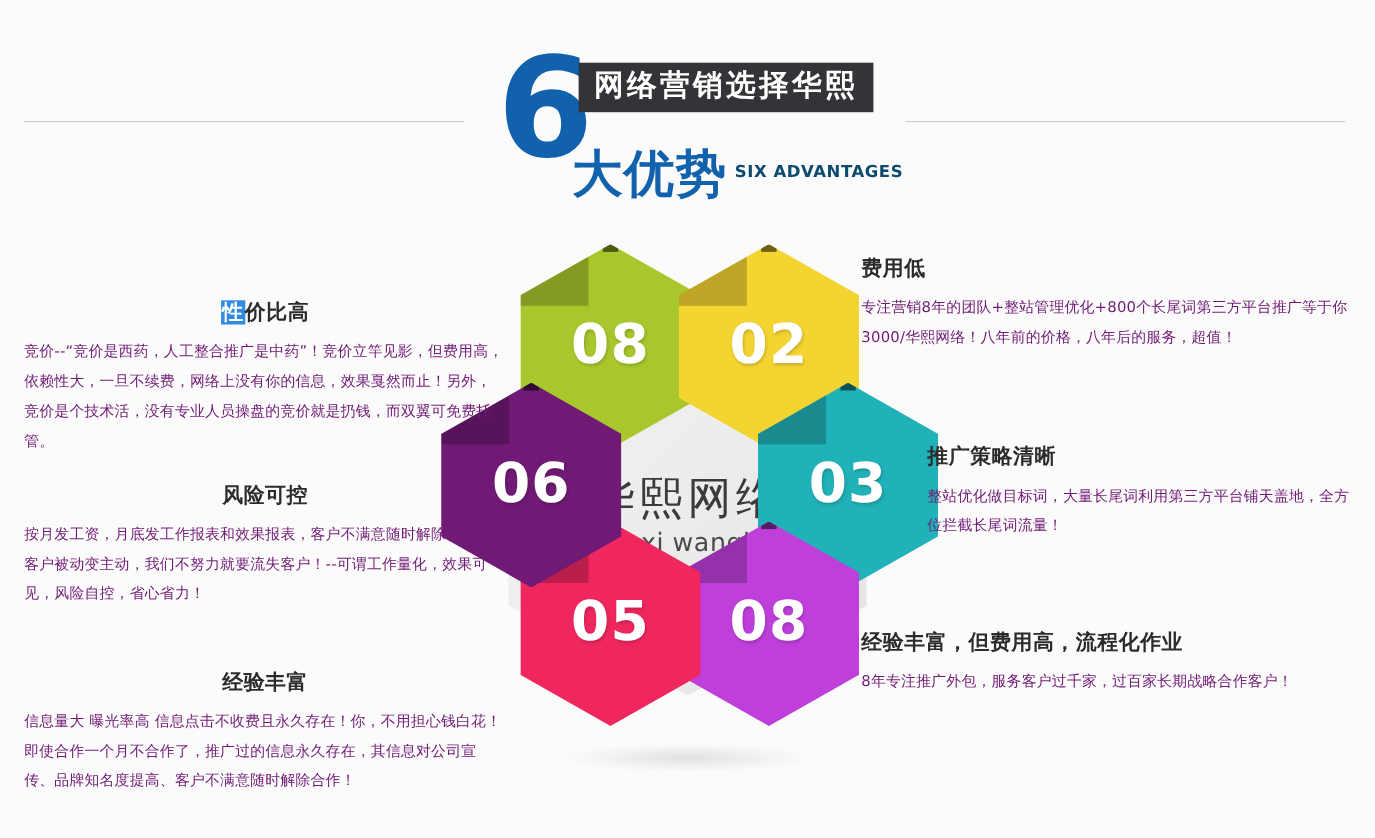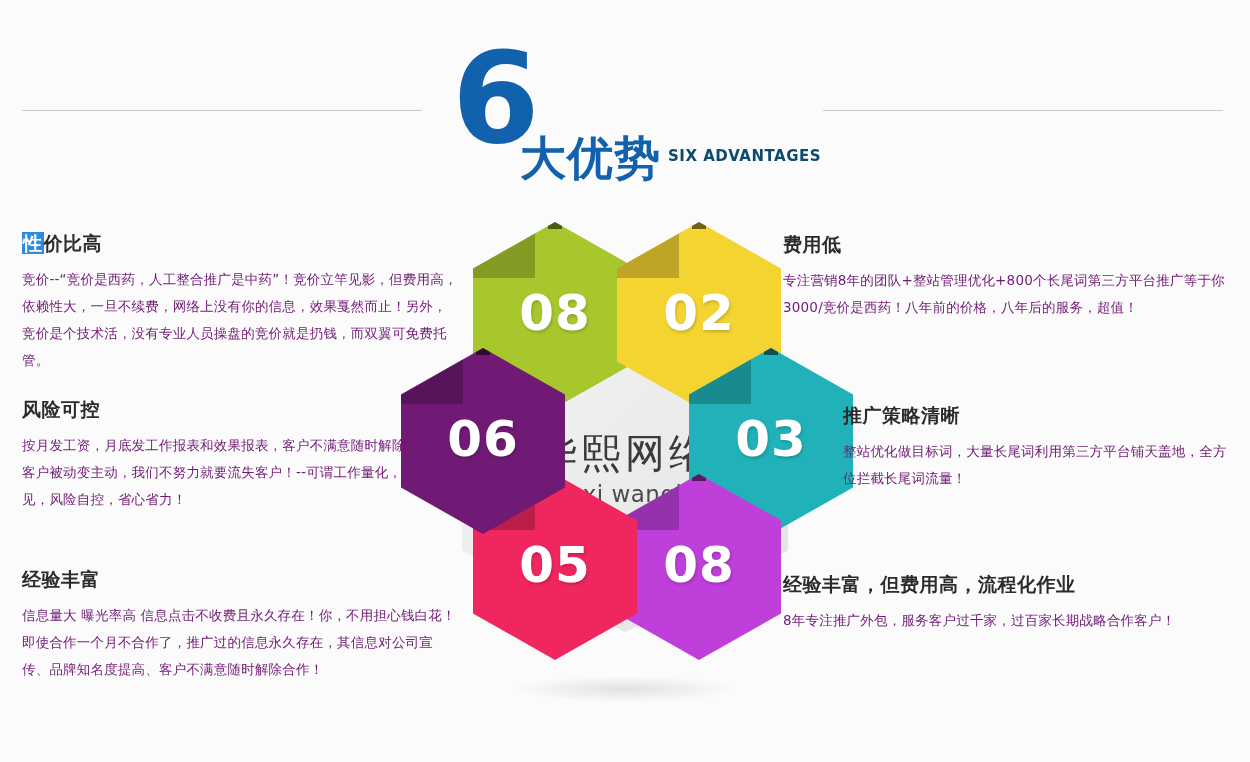--- a/index.html
+++ b/index.html
@@ -112,21 +112,21 @@
   .blk { position: absolute; }
   .blk h3 {
     font-size: 19px; font-weight: bold; color: #2b2b2b;
     margin-bottom: 11px; line-height: 1.2; letter-spacing: 0.5px;
   }
   .blk p {
     font-size: 13.5px; color: #701a75; line-height: 2.0;
     letter-spacing: 0.2px;
   }
   .blk.right h3, .blk.right p { text-align: left; }
-  .blk.left  h3 { text-align: left; }
+  .blk.left  h3 { text-align: center; margin-top: 41px; }
   .blk.left  p  { text-align: left; }
 
   .hl {
     background: #2f8ae0; color: #ffffff; padding: 0 1px;
   }
 
   
   #b01 { left: 22px;  top: 232px; width: 438px; }
   #b06 { left: 22px;  top: 398px; width: 438px; }
   #b05 { left: 22px;  top: 568px; width: 438px; }
@@ -140,20 +140,21 @@
 </head>
 <body>
 
 <div id="stage">
 
   <div class="rule left"></div>
   <div class="rule right"></div>
 
   <div class="header">
     <div class="big-six" style="color: rgb(17, 97, 173);">6</div>
+    <div class="black-bar" style="background: rgb(51, 52, 56);">网络营销选择华熙</div>
     <div class="sub-cn" style="color: rgb(17, 97, 173);">大优势</div>
     <div class="sub-en">SIX ADVANTAGES</div>
   </div>
 
   <div id="comb">
     <div class="comb-shadow"></div>
 
     <div class="hex-center"></div>
     <div class="centre-text">
       <div class="centre-cn">华熙网络</div>
@@ -207,21 +208,21 @@
     <p>按月发工资，月底发工作报表和效果报表，客户不满意随时解除合作，客户被动变主动，我们不努力就要流失客户！--可谓工作量化，效果可见，风险自控，省心省力！</p>
   </div>
 
   <div class="blk left" id="b05">
     <h3>经验丰富</h3>
     <p>信息量大 曝光率高 信息点击不收费且永久存在！你，不用担心钱白花！即使合作一个月不合作了，推广过的信息永久存在，其信息对公司宣传、品牌知名度提高、客户不满意随时解除合作！</p>
   </div>
 
   <div class="blk right" id="b02">
     <h3>费用低</h3>
-    <p>专注营销8年的团队+整站管理优化+800个长尾词第三方平台推广等于你3000/竞价是西药！八年前的价格，八年后的服务，超值！</p>
+    <p>专注营销8年的团队+整站管理优化+800个长尾词第三方平台推广等于你3000/华熙网络！八年前的价格，八年后的服务，超值！</p>
   </div>
 
   <div class="blk right" id="b03">
     <h3>推广策略清晰</h3>
     <p>整站优化做目标词，大量长尾词利用第三方平台铺天盖地，全方位拦截长尾词流量！</p>
   </div>
 
   <div class="blk right" id="b04">
     <h3>经验丰富，但费用高，流程化作业</h3>
     <p>8年专注推广外包，服务客户过千家，过百家长期战略合作客户！</p>

